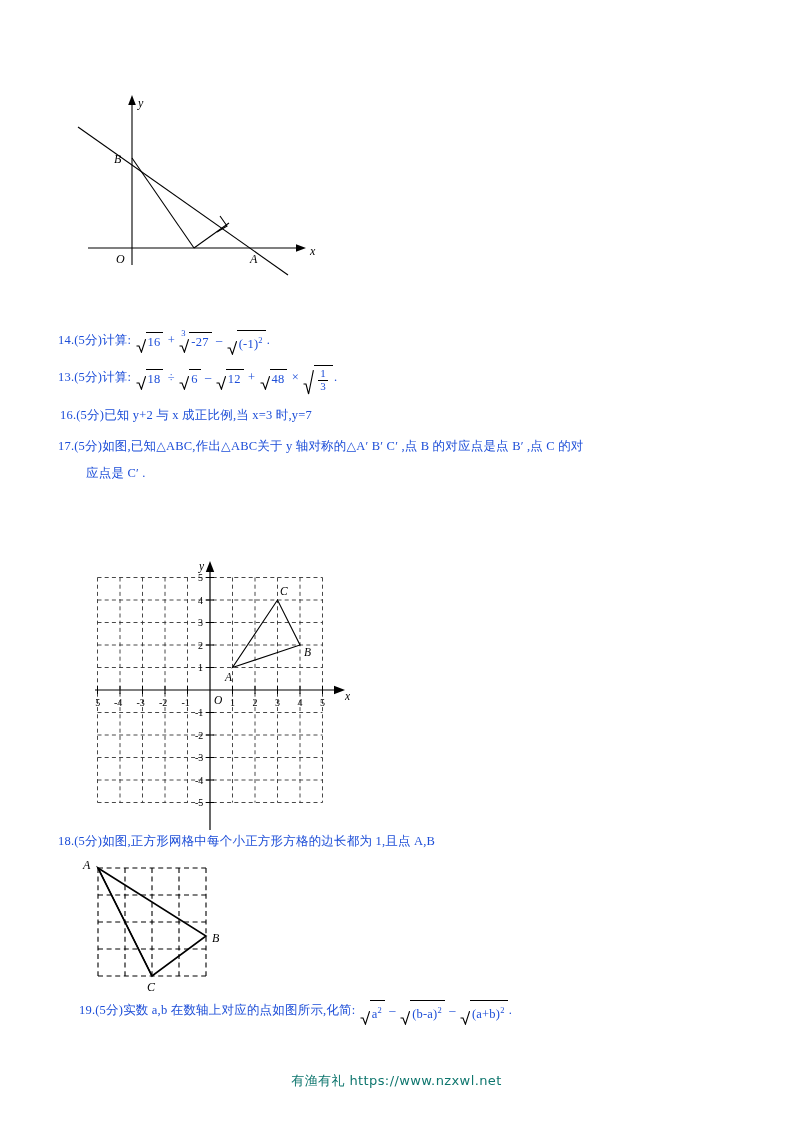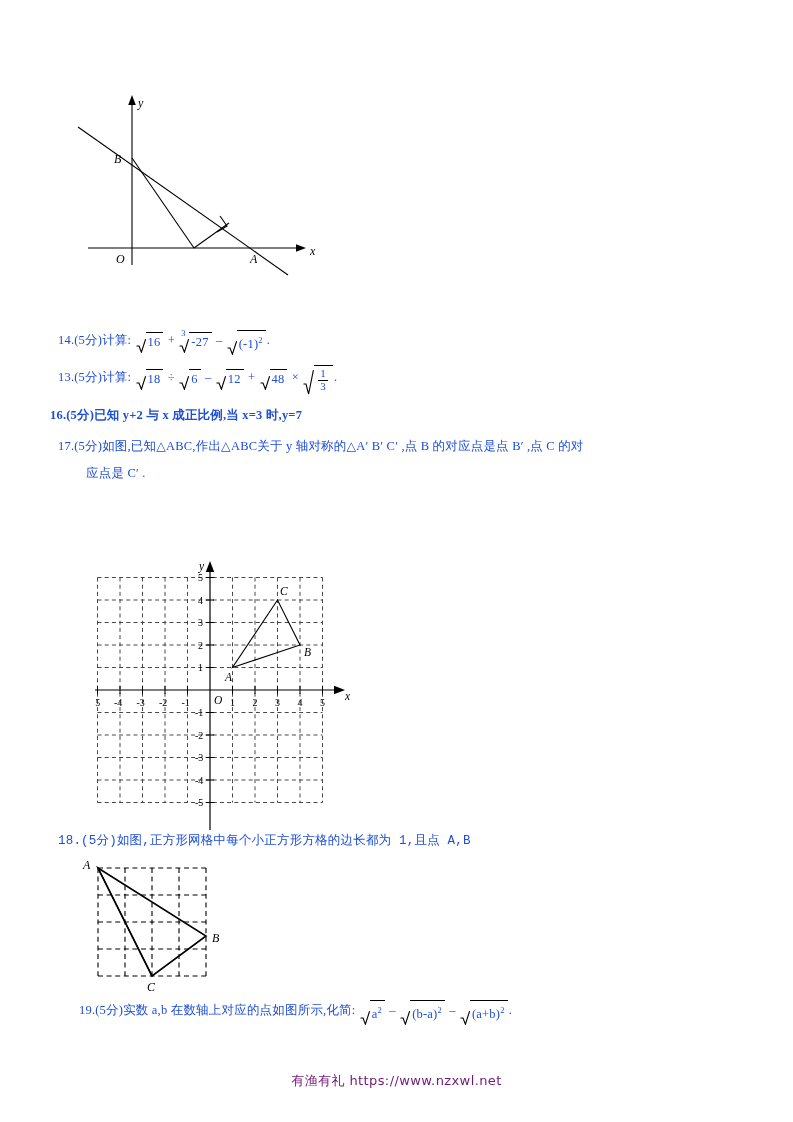--- a/index.html
+++ b/index.html
@@ -100,21 +100,21 @@
   
   .figure { position: absolute; }
   .figure svg { display: block; }
 
   
   .footer {
     position: absolute;
     width: 100%;
     text-align: center;
     font-size: 13px;
-    color: #701a75;
+    color: #0f766e;
     font-family: "DejaVu Sans", sans-serif;
     letter-spacing: 0.4px;
   }
 </style>
 </head>
 <body>
 
 <div class="page">
 
   <div class="figure" style="left:70px; top:85px; width:280px; height:200px;">
@@ -222,21 +222,21 @@
         </span><span class="radicand upright" style="padding-top:2px;">
           <span class="frac">
             <span class="fnum">1</span>
             <span class="fden">3</span>
           </span>
         </span>
       </span><span>.</span>
     </span>
   </div>
 
-  <div class="qline" style="left:50px; top:407px;font-weight:bold;">
+  <div class="qline" style="left:60px; top:407px;">
     <span>16.</span><span>(5分)</span><span>已知 y+2 与 x 成正比例,当 x=3 时,y=7</span>
   </div>
 
   <div class="qline" style="left:58px; top:438px;">
     <span>17.</span><span>(5分)</span><span>如图,已知△ABC,作出△ABC关于 y 轴对称的△A′ B′ C′ ,点 B 的对应点是点 B′ ,点 C 的对</span>
   </div>
   <div class="qline" style="left:86px; top:465px;">
     <span>应点是 C′ .</span>
   </div>
 
@@ -328,21 +328,21 @@
         <text x="104" y="22">y</text>
         <text x="250" y="152">x</text>
         <text x="119" y="156">O</text>
         <text x="130" y="133">A</text>
         <text x="209" y="108">B</text>
         <text x="185" y="47">C</text>
       </g>
     </svg>
   </div>
 
-  <div class="qline" style="left:58px; top:833px;font-family:Liberation Mono, monospace;">
+  <div class="qline" style="left:58px; top:833px;">
     <span>18.</span><span>(5分)</span><span>如图,正方形网格中每个小正方形方格的边长都为 1,且点 A,B</span>
   </div>
 
   <div class="figure" style="left:78px; top:858px; width:170px; height:155px;">
     <svg width="170" height="155" viewBox="0 0 170 155">
 
       <g stroke="#000" stroke-width="1.1" stroke-dasharray="5,3.6" fill="none">
         <line x1="20" y1="10" x2="20" y2="118"></line>
         <line x1="47" y1="10" x2="47" y2="118"></line>
         <line x1="74" y1="10" x2="74" y2="118"></line>

